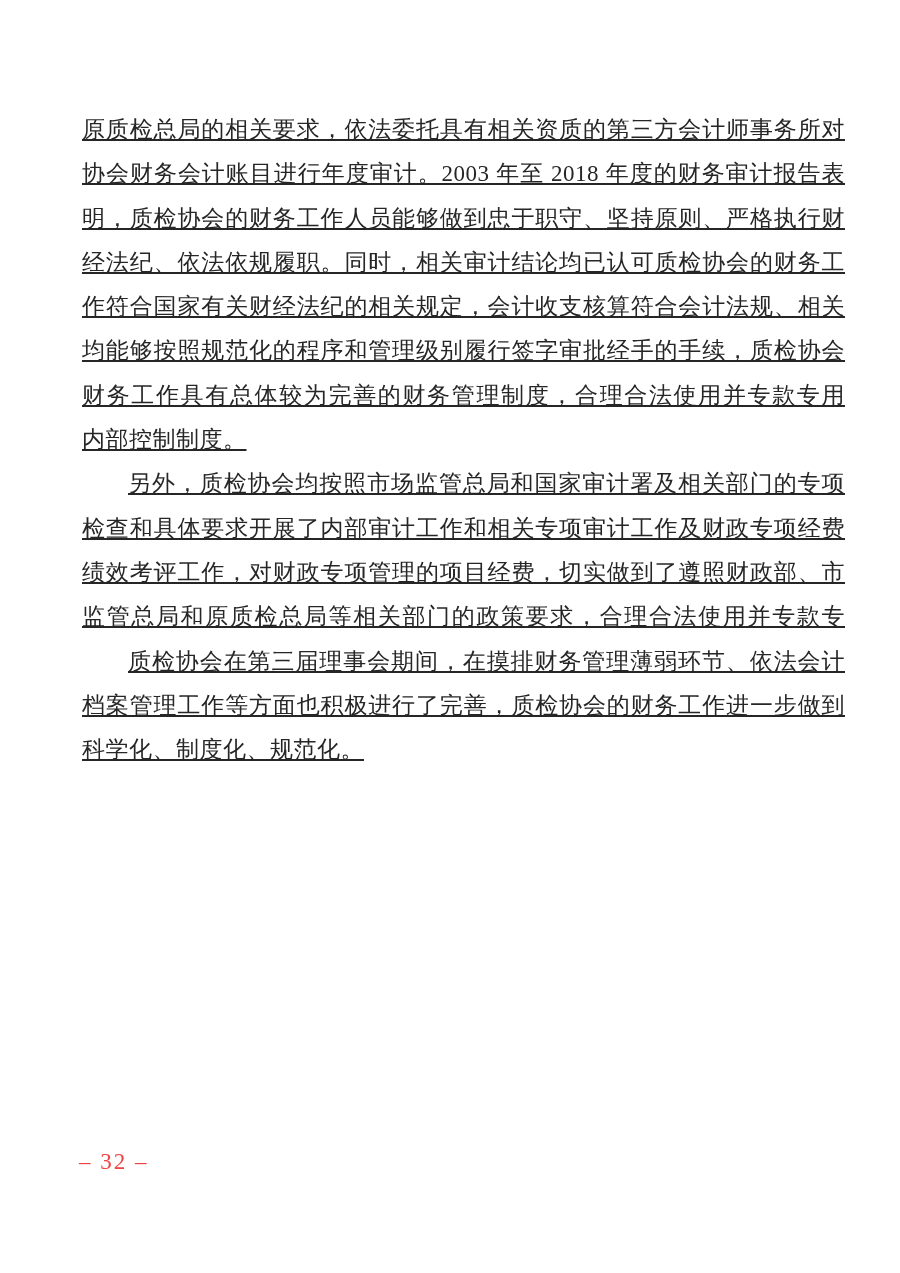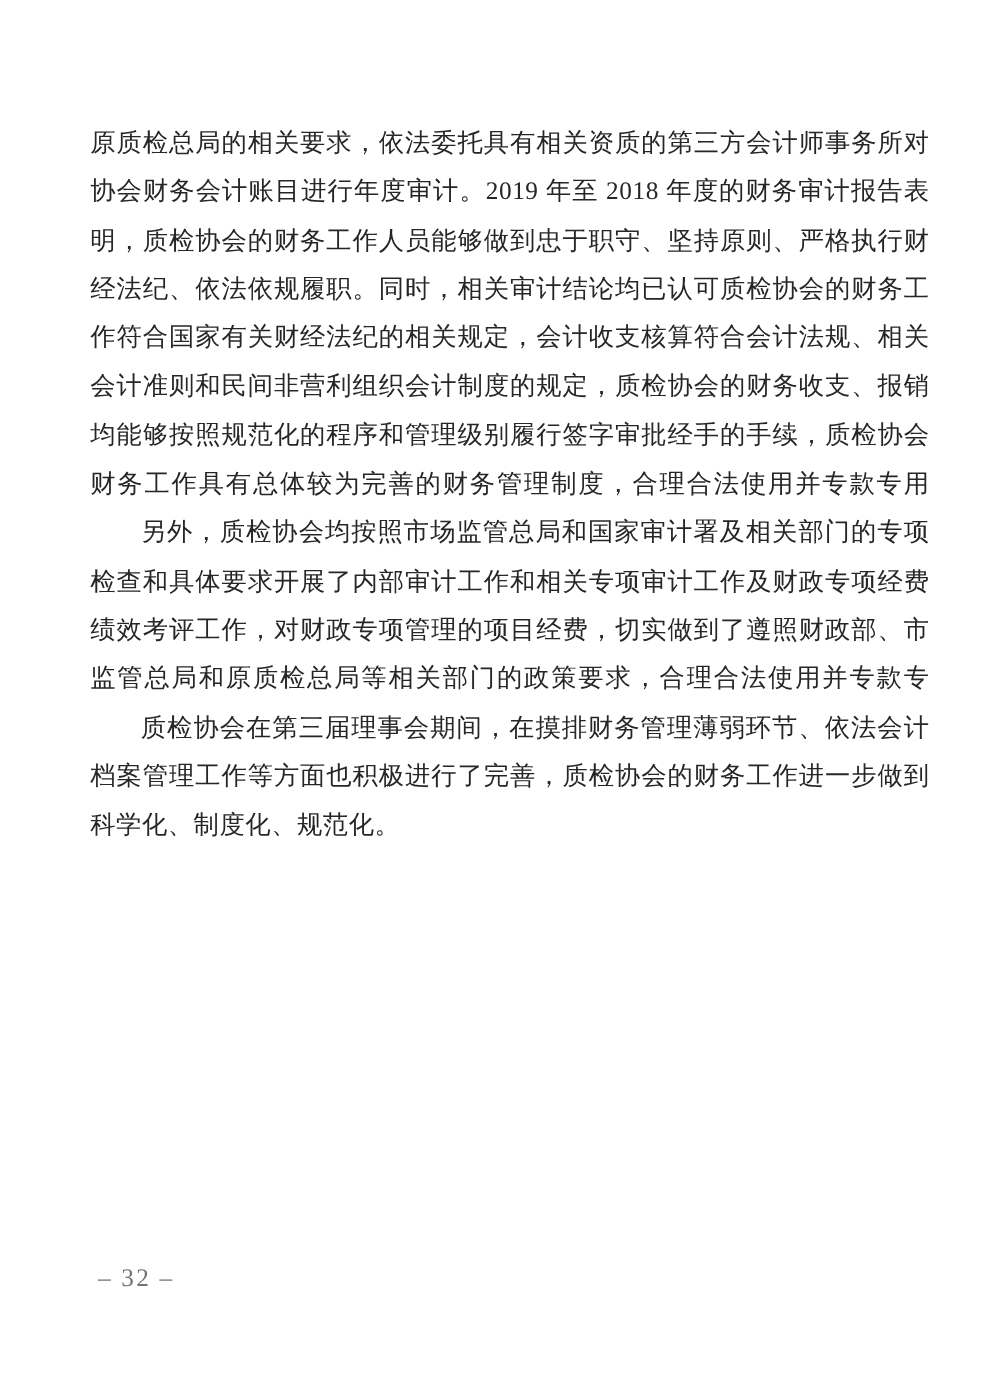--- a/index.html
+++ b/index.html
@@ -18,63 +18,64 @@
   }
   .text-block {
     position: absolute;
     left: 82px;
     top: 108px;
     width: 763px;
   }
   .paragraph {
     margin: 0;
     padding: 0;
+    text-decoration: underline;
   }
   .line {
     font-size: 23px;
     line-height: 44.3px;
     letter-spacing: 0.5px;
     text-align: justify;
     text-align-last: justify;
     white-space: normal;
     overflow: hidden;
     height: 44.3px;
   }
   .line.indent {
     text-indent: 2em;
   }
   .line.para-end {
     text-align-last: left;
   }
   .footer {
     position: absolute;
-    left: 89px;
+    left: 79px;
     top: 1146px;
     font-size: 23px;
     line-height: 32px;
     letter-spacing: 2px;
-    color: #737373;
+    color: #ef4444;
   }
 </style>
 </head>
 <body>
 
 <div class="page">
 
   <div class="text-block">
 
     <div class="paragraph">
       <div class="line">原质检总局的相关要求，依法委托具有相关资质的第三方会计师事务所对</div>
-      <div class="line">协会财务会计账目进行年度审计。2019 年至 2018 年度的财务审计报告表</div>
+      <div class="line">协会财务会计账目进行年度审计。2003 年至 2018 年度的财务审计报告表</div>
       <div class="line">明，质检协会的财务工作人员能够做到忠于职守、坚持原则、严格执行财</div>
       <div class="line">经法纪、依法依规履职。同时，相关审计结论均已认可质检协会的财务工</div>
       <div class="line">作符合国家有关财经法纪的相关规定，会计收支核算符合会计法规、相关</div>
-      <div class="line">会计准则和民间非营利组织会计制度的规定，质检协会的财务收支、报销</div>
       <div class="line">均能够按照规范化的程序和管理级别履行签字审批经手的手续，质检协会</div>
       <div class="line">财务工作具有总体较为完善的财务管理制度，合理合法使用并专款专用</div>
+      <div class="line para-end">内部控制制度。</div>
     </div>
 
     <div class="paragraph">
       <div class="line indent">另外，质检协会均按照市场监管总局和国家审计署及相关部门的专项</div>
       <div class="line">检查和具体要求开展了内部审计工作和相关专项审计工作及财政专项经费</div>
       <div class="line">绩效考评工作，对财政专项管理的项目经费，切实做到了遵照财政部、市场</div>
       <div class="line">监管总局和原质检总局等相关部门的政策要求，合理合法使用并专款专用。</div>
     </div>
 
     <div class="paragraph">

